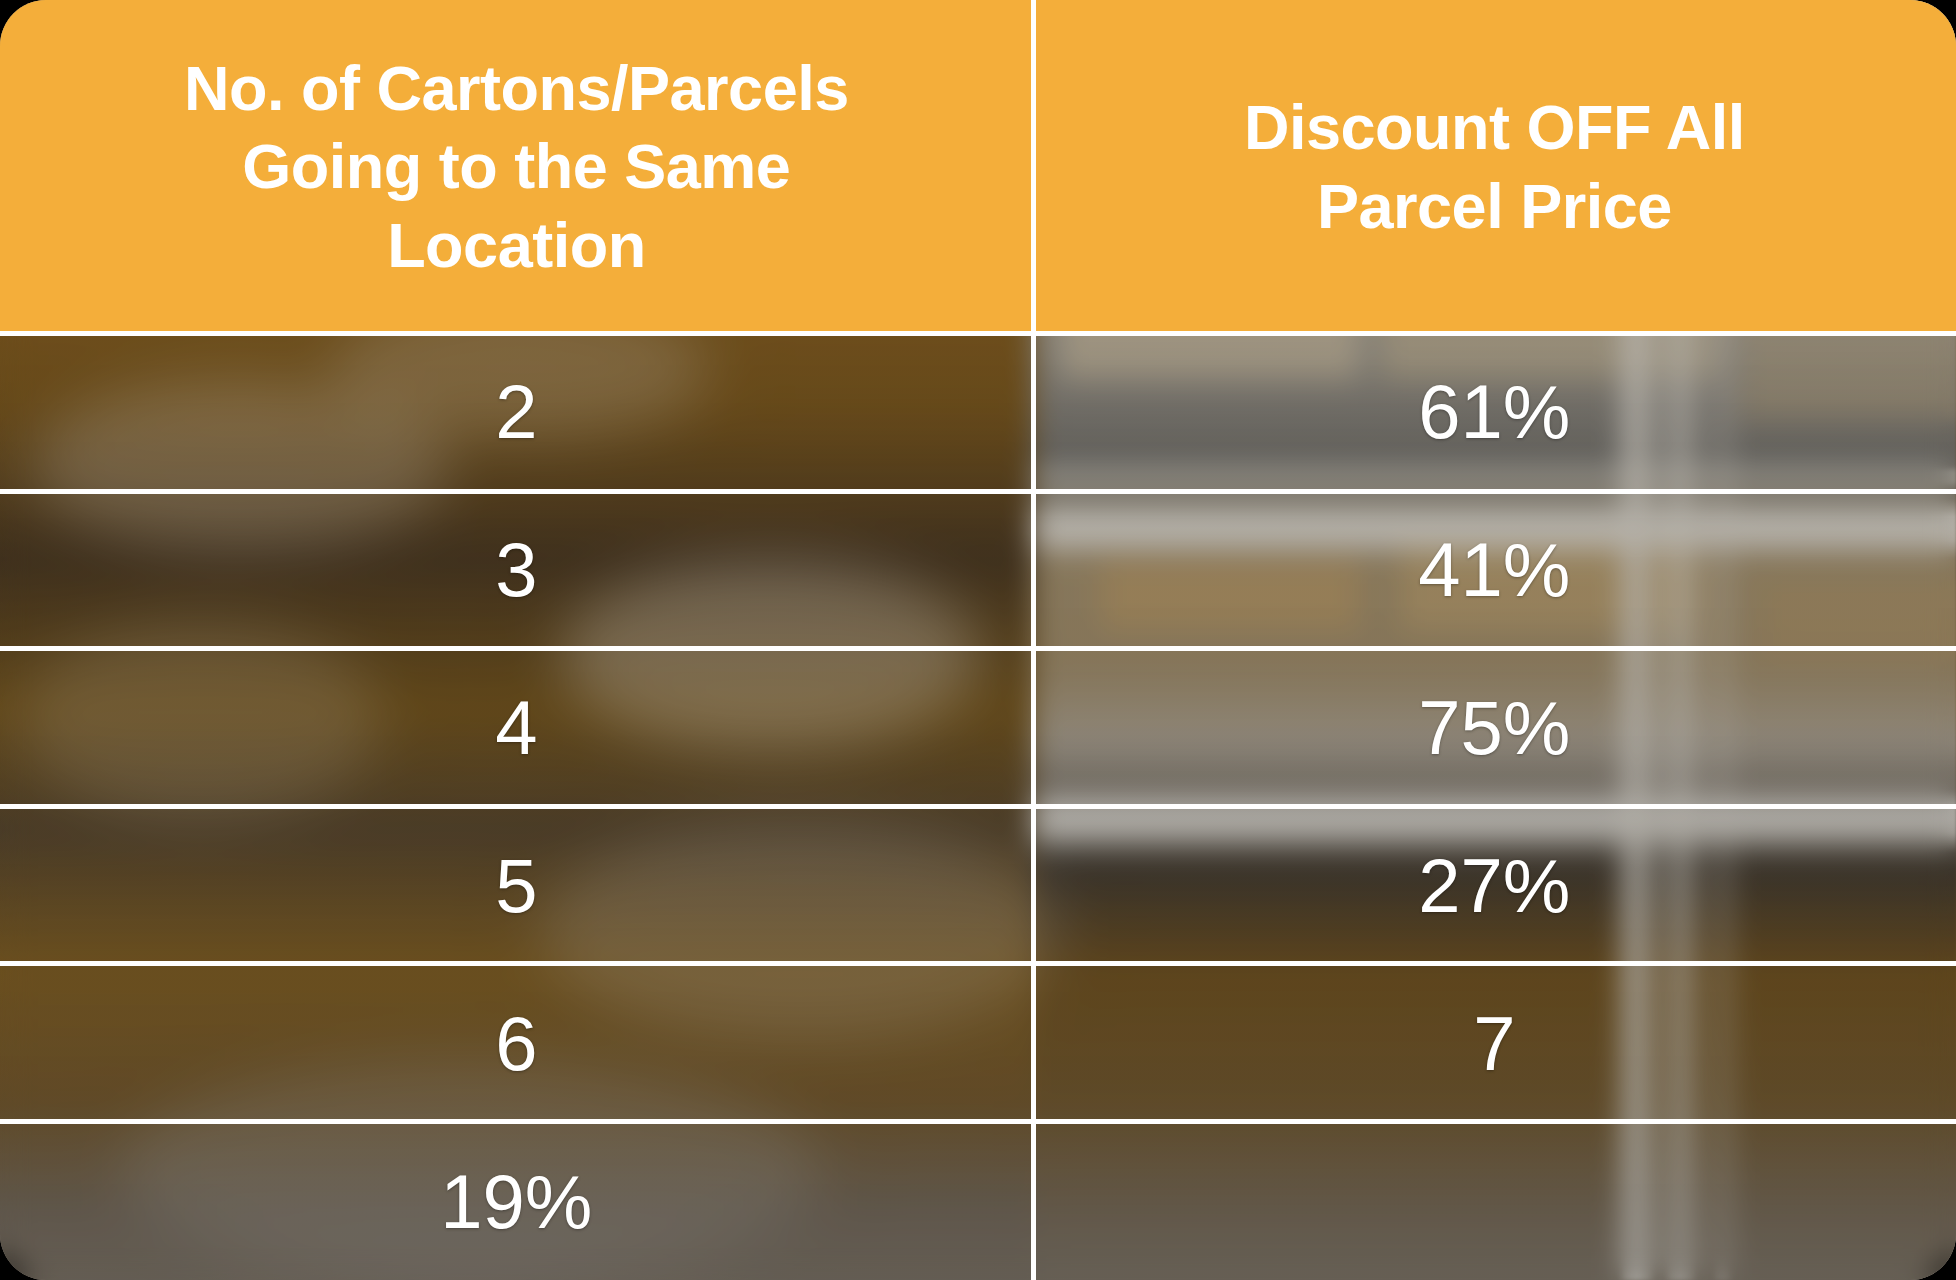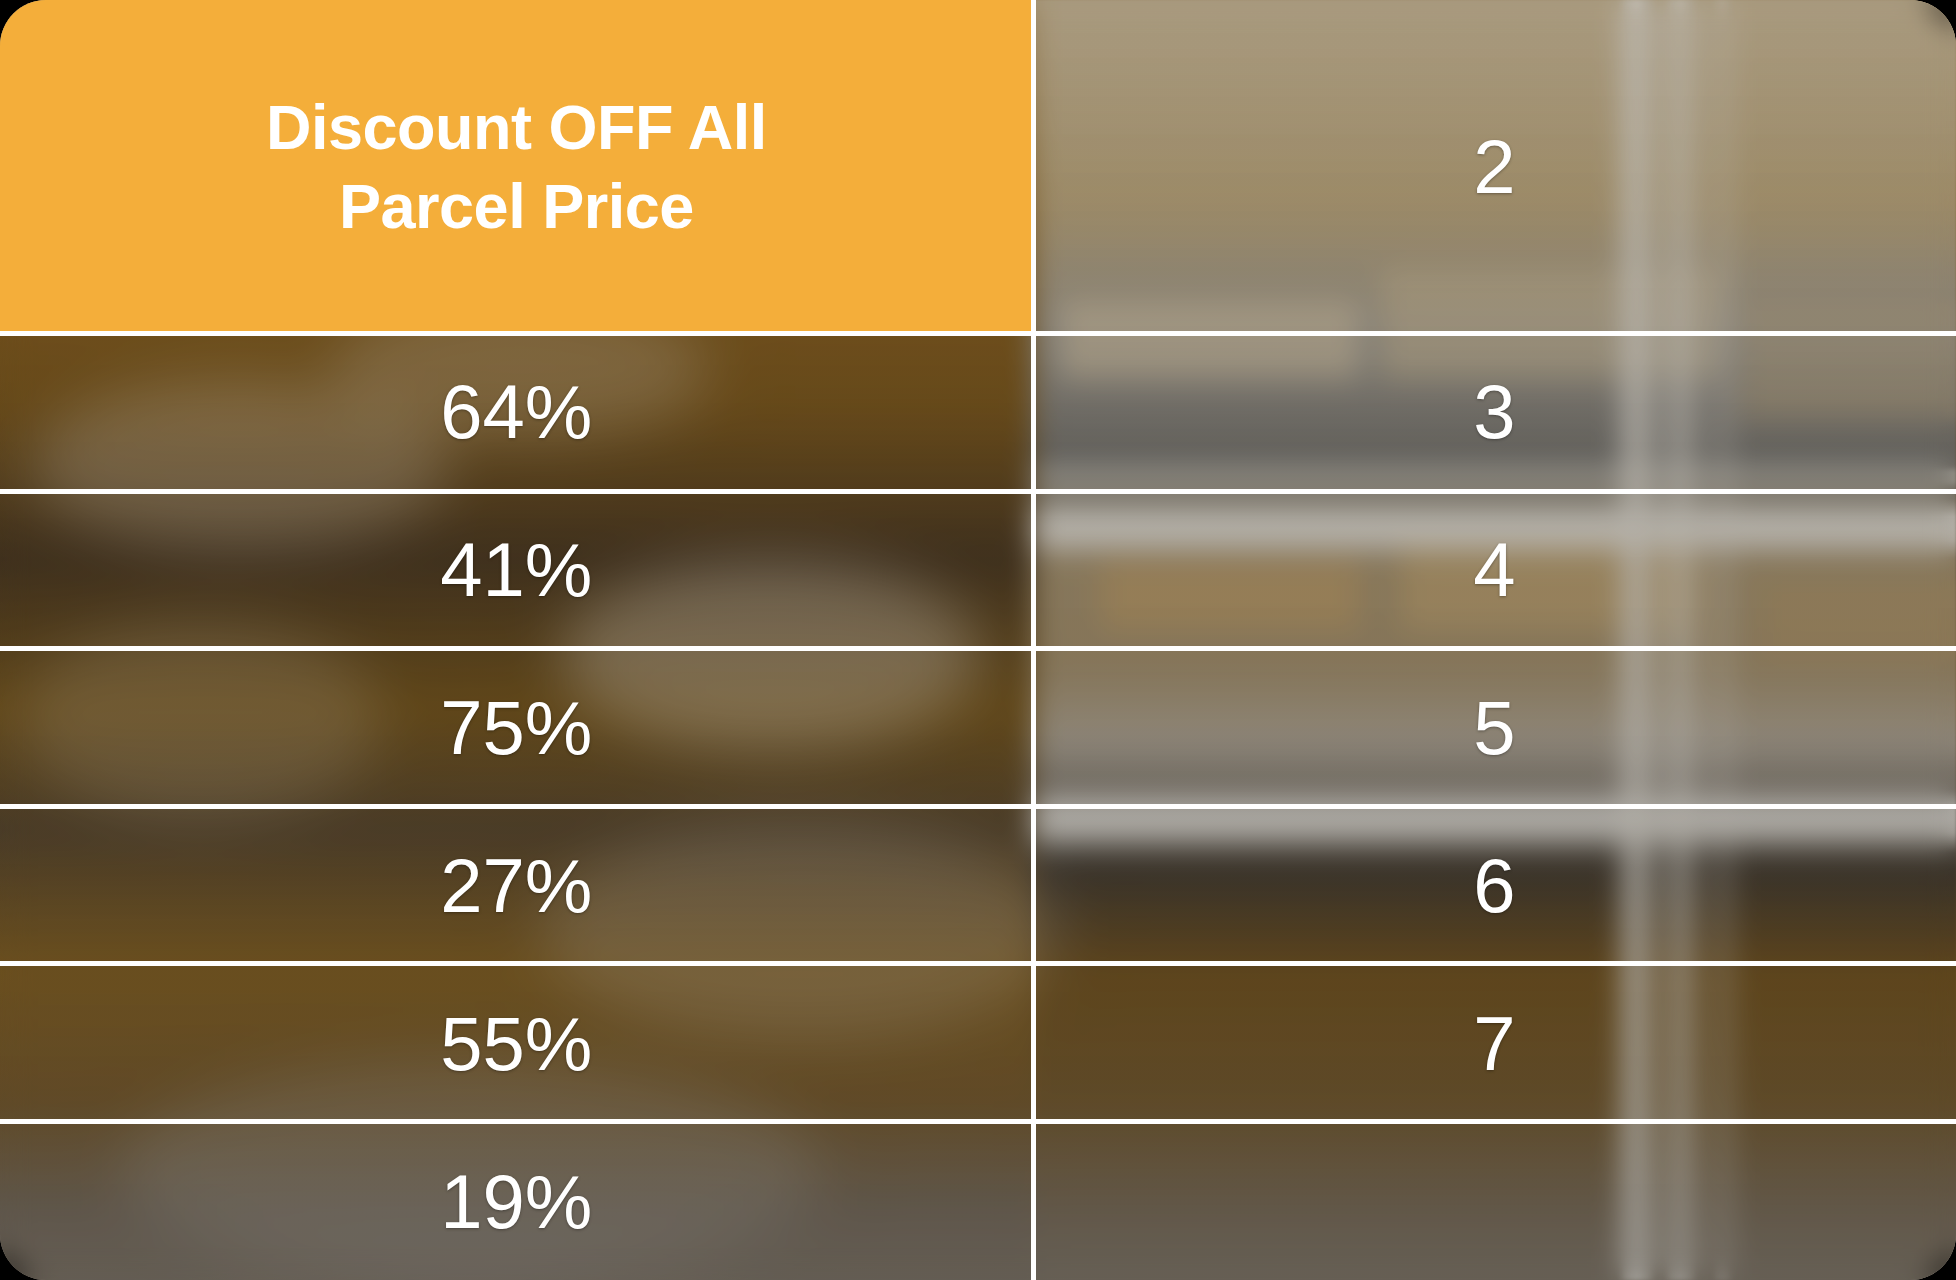--- a/index.html
+++ b/index.html
@@ -240,33 +240,40 @@
     <div class="blob l4"></div>
     <div class="blob l5"></div>
     <div class="blob l6"></div>
 
     <div class="photo-soften"></div>
     <div class="photo-veil"></div>
   </div>
 
   <div class="table">
 
+    <div class="head-cell">
+      <div>
+        <span>No. of Cartons/Parcels</span>
+        <span>Going to the Same</span>
+        <span>Location</span>
+      </div>
+    </div>
 
     <div class="head-cell">
       <div>
         <span>Discount OFF All</span>
         <span>Parcel Price</span>
       </div>
     </div>
 
     <div class="data-cell">
         <span>2</span>
       </div>
     <div class="data-cell">
-        <span>64%</span>
+        <span>61%</span>
       </div>
 
     <div class="data-cell">
         <span>3</span>
       </div>
     <div class="data-cell">
         <span>41%</span>
       </div>
 
     <div class="data-cell">
@@ -278,23 +285,20 @@
 
     <div class="data-cell">
         <span>5</span>
       </div>
     <div class="data-cell">
         <span>27%</span>
       </div>
 
     <div class="data-cell">
         <span>6</span>
-      </div>
-    <div class="data-cell">
-        <span>55%</span>
       </div>
 
     <div class="data-cell">
         <span>7</span>
       </div>
     <div class="data-cell">
         <span>19%</span>
       </div>
   </div>
 

